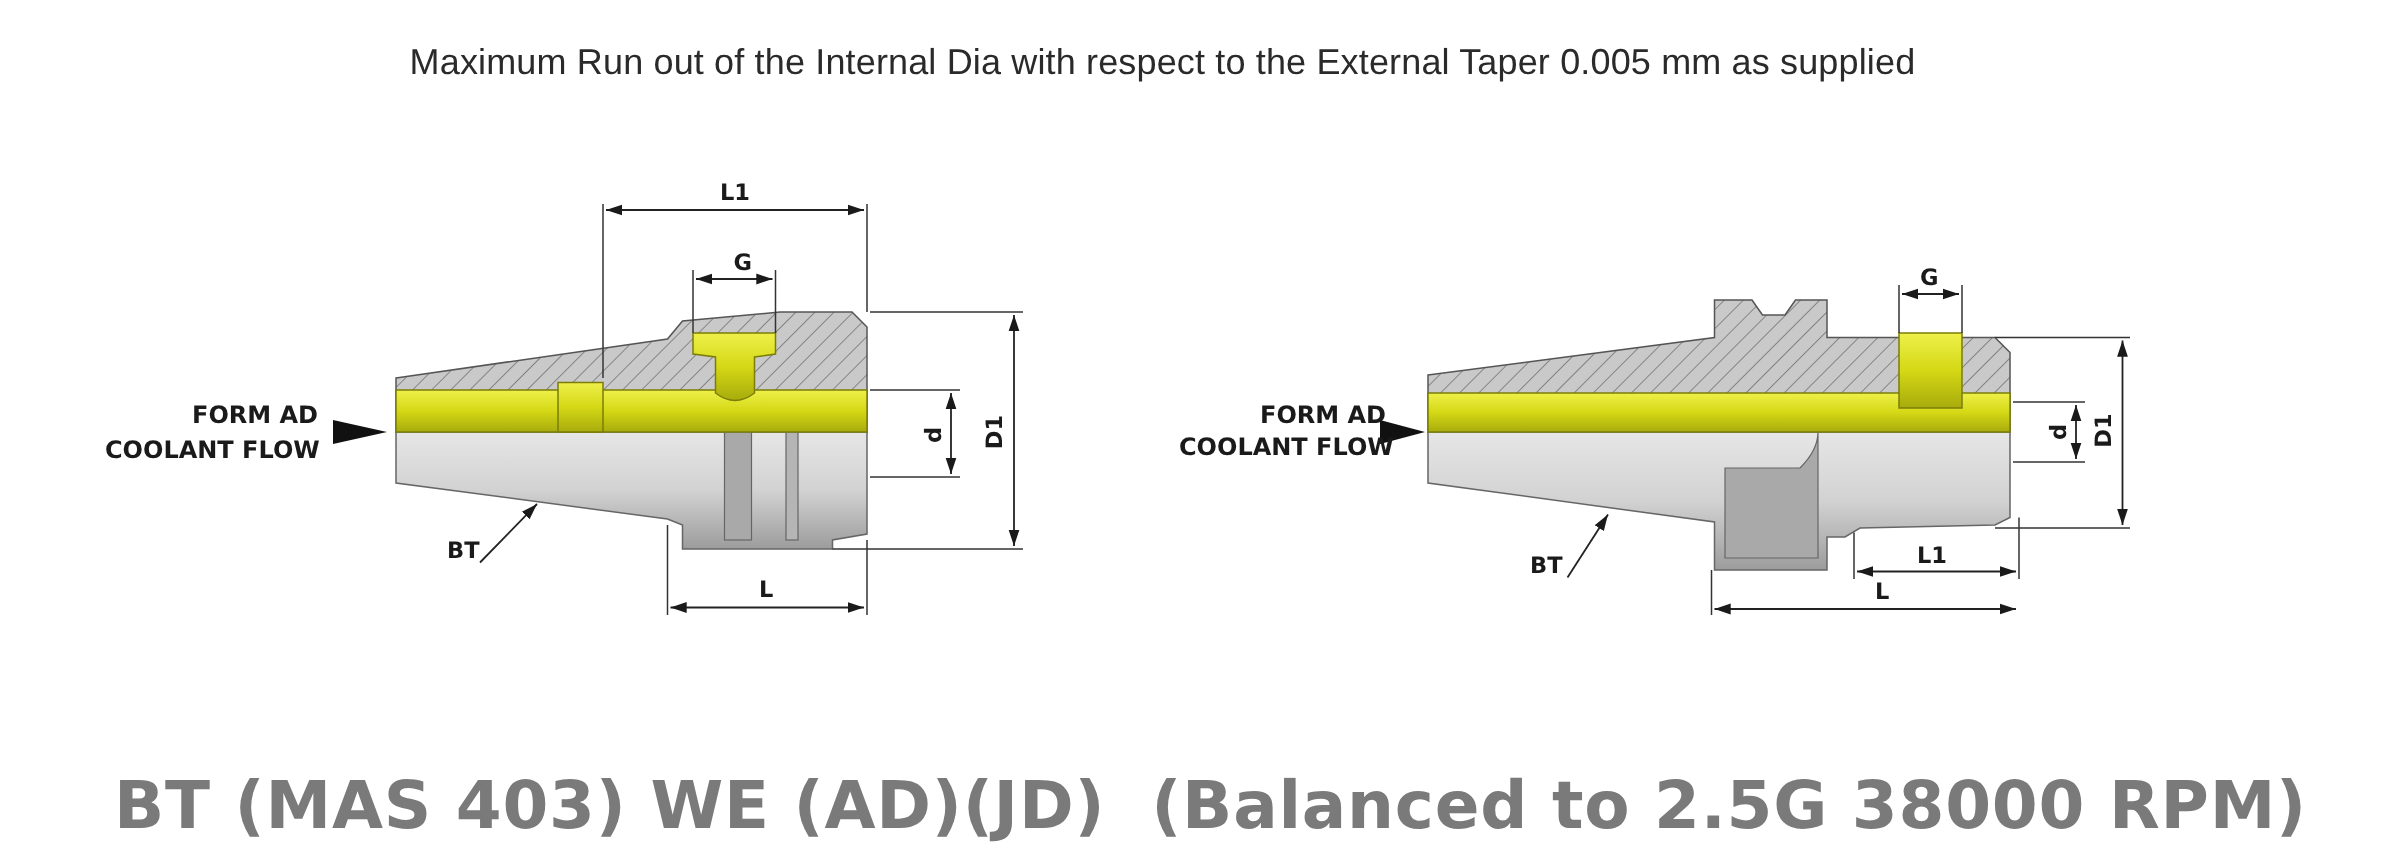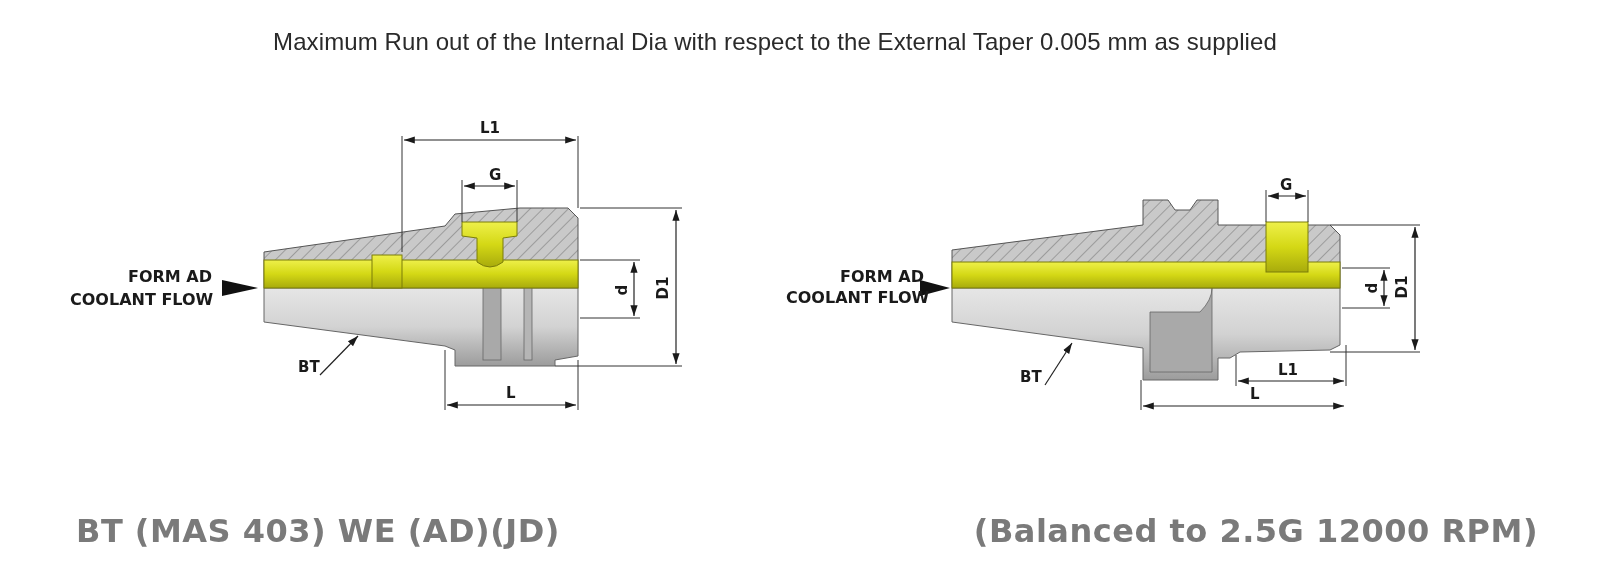--- a/index.html
+++ b/index.html
@@ -1,21 +1,21 @@
 <!DOCTYPE html>
 <html><head>
 <meta charset="utf-8">
 <style>
   html, body { margin:0; padding:0; background:#ffffff; }
   body { width:1600px; height:569px; position:relative; overflow:hidden;
          font-family:"Liberation Sans", sans-serif; }
   .header { position:absolute; left:0; width:1600px; top:28px; text-align:center;
             font-size:24px; color:#2a2a2a; margin-left:-25px; letter-spacing:0.1px; }
   .caption { position:absolute; top:512px; font-family:"DejaVu Sans", sans-serif;
-             font-weight:bold; font-size:32px; color:#7a7a7a; letter-spacing:0.5px; }
+             font-weight:bold; font-size:44px; color:#7a7a7a; letter-spacing:0.5px; }
   .cap-left { left:76px; }
   .cap-right { right:62px; }
   svg text { font-family:"DejaVu Sans", sans-serif; font-weight:bold; fill:#1a1a1a; }
   .dimtxt { font-family:"DejaVu Sans", sans-serif; font-weight:bold; font-size:15px; fill:#1a1a1a; }
   .lbl { font-family:"DejaVu Sans", sans-serif; font-weight:bold; font-size:16px; fill:#1a1a1a; }
 </style>
 </head>
 <body>
 
 <div class="header">Maximum Run out of the Internal Dia with respect to the External Taper 0.005 mm as supplied</div>
@@ -121,13 +121,13 @@
     <line x1="1141" y1="380" x2="1141" y2="410" stroke="#333" stroke-width="1"></line>
     <line x1="1143" y1="406" x2="1344" y2="406" stroke="#222" stroke-width="1.2" marker-start="url(#arr)" marker-end="url(#arr)"></line>
     <text class="dimtxt" x="1250" y="399">L</text>
 
     <line x1="1045" y1="385" x2="1072" y2="343" stroke="#222" stroke-width="1.2" marker-end="url(#arr)"></line>
     <text class="dimtxt" x="1020" y="382">BT</text>
   </g>
 </svg>
 
 <div class="caption cap-left">BT (MAS 403) WE (AD)(JD)</div>
-<div class="caption cap-right">(Balanced to 2.5G 12000 RPM)</div>
+<div class="caption cap-right">(Balanced to 2.5G 38000 RPM)</div>
 
 </body></html>

